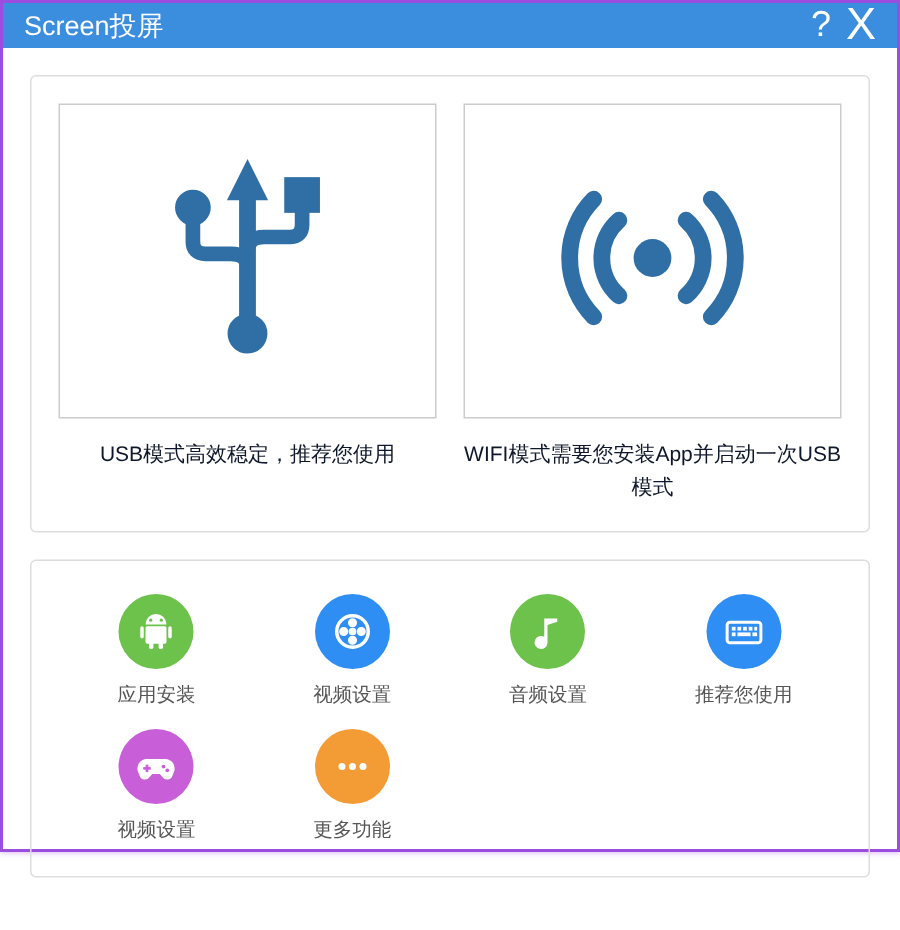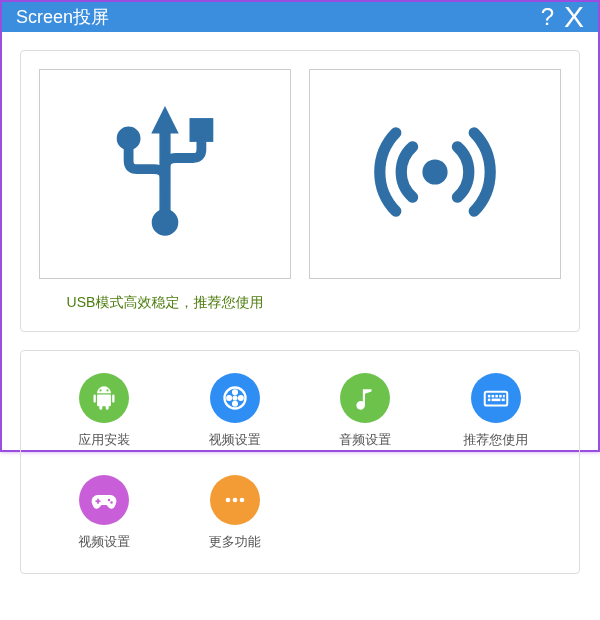--- a/index.html
+++ b/index.html
@@ -4,21 +4,21 @@
 <style>
   * { box-sizing: border-box; margin: 0; padding: 0; }
   body {
     font-family: "Microsoft YaHei", "PingFang SC", sans-serif;
     background: #fff;
     width: 600px;
     height: 620px;
   }
   .window {
     width: 600px;
-    height: 452px;
+    height: 568px;
     border: 2px solid #9b4de0;
     background: #fff;
     display: flex;
     flex-direction: column;
     box-shadow: 0 0 4px rgba(155,77,224,0.5);
   }
   .titlebar {
     background: #3b8dde;
     color: #fff;
     height: 50px;
@@ -65,32 +65,32 @@
     height: 210px;
     border: 1px solid #ccc;
     display: flex;
     align-items: center;
     justify-content: center;
     margin-bottom: 12px;
     background: #fff;
   }
   .mode .iconbox svg { width: 140px; height: 140px; }
   .mode .desc {
-    color: #4d7c0f;
+    color: #0f172a;
     font-size: 14px;
     text-align: center;
     line-height: 1.6;
   }
   .toolgrid {
     border: 1px solid #ddd;
     border-radius: 4px;
     padding: 22px 18px;
     display: grid;
     grid-template-columns: repeat(4, 1fr);
-    row-gap: 26px;
+    row-gap: 14px;
   }
   .tool {
     display: flex;
     flex-direction: column;
     align-items: center;
     gap: 8px;
     cursor: pointer;
   }
   .tool .circle {
     width: 50px;
@@ -146,20 +146,21 @@
               <g fill="none" stroke="#2f6fa6" stroke-width="8" stroke-linecap="round">
                 <circle cx="50" cy="50" r="9" fill="#2f6fa6" stroke="none"></circle>
                 <path d="M34 32 A24 24 0 0 0 34 68"></path>
                 <path d="M66 32 A24 24 0 0 1 66 68"></path>
                 <path d="M22 22 A40 40 0 0 0 22 78"></path>
                 <path d="M78 22 A40 40 0 0 1 78 78"></path>
               </g>
             </svg>
           </span>
         </div>
+        <div class="desc">WIFI模式需要您安装App并启动一次USB模式</div>
       </div>
 
     </div>
 
     <div class="toolgrid">
 
       <div class="tool">
         <div class="circle" style="background:#6cc24a">
           <svg width="28" height="28" viewBox="0 0 24 24" fill="#fff">
             <path d="M6 8a6 6 0 0 1 12 0H6z"></path>

